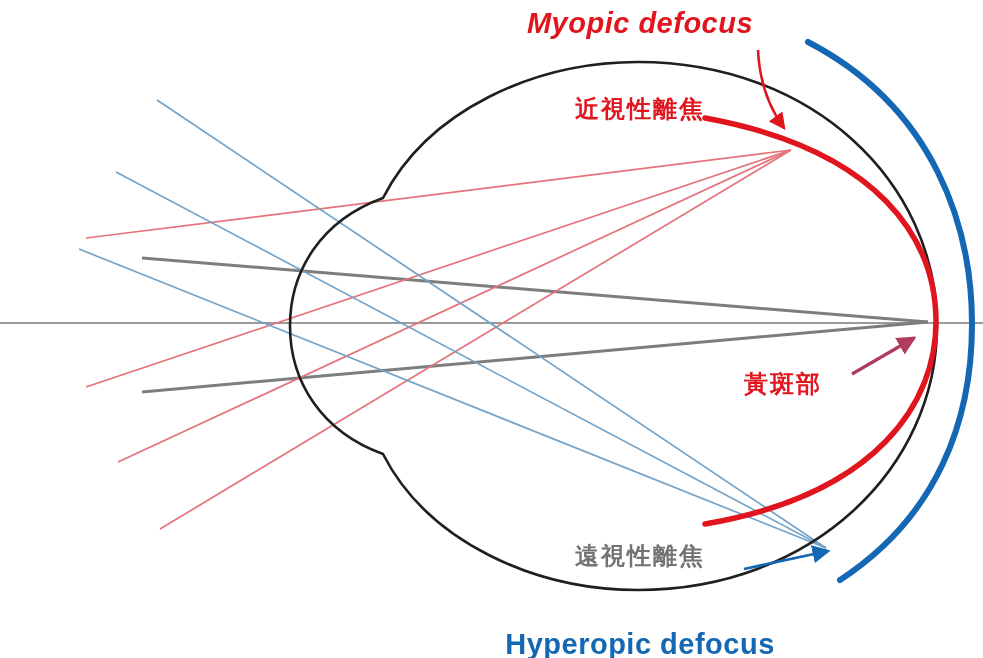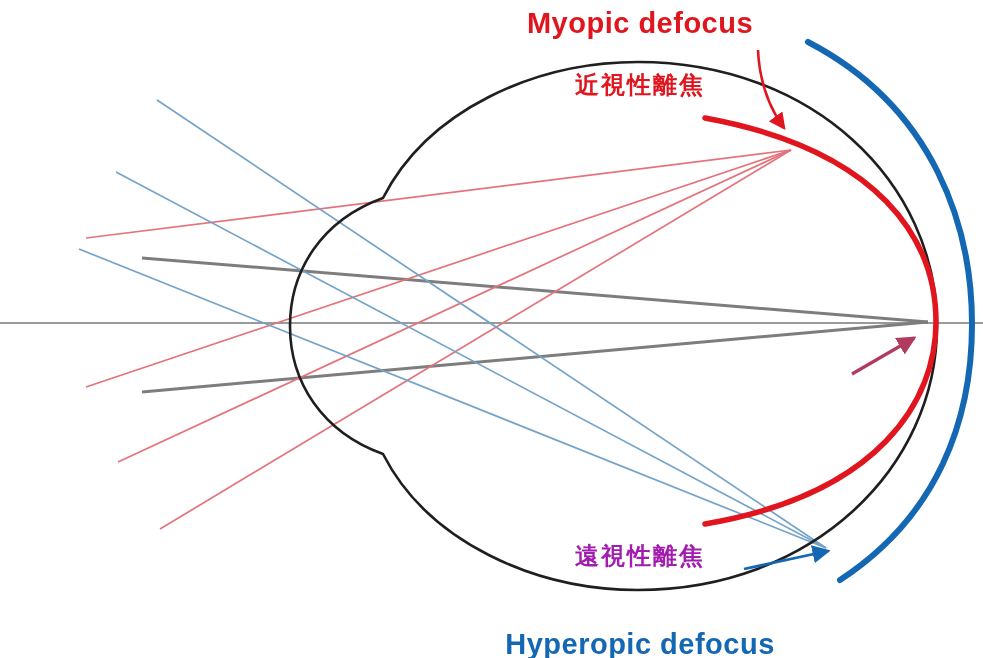--- a/index.html
+++ b/index.html
@@ -88,21 +88,22 @@
              C 935,108 972,228 972,324
              C 972,420 938,516 840,580" fill="none" stroke-width="6" stroke-linecap="round" stroke="#1467b3"></path>
 
     <path d="M 758,50 Q 760,95 784,128" fill="none" stroke-width="2.6" marker-end="url(#arrow-red)" stroke="#e0151e"></path>
 
     <line x1="852" y1="374" x2="914" y2="338" stroke-width="3.2" marker-end="url(#arrow-maroon)" stroke="#b13b5e"></line>
 
     <line x1="744" y1="569" x2="828" y2="551" stroke-width="2.8" marker-end="url(#arrow-blue)" stroke="#1467b3"></line>
   </svg>
 
-  <div class="lbl lbl-en lbl-myopic-en" style="color: rgb(224, 21, 30);">Myopic defocus</div>
+  <div class="lbl lbl-en lbl-myopic-en" style="color: rgb(224, 21, 30); font-style: italic;">Myopic defocus</div>
 
-  <div class="lbl lbl-zh lbl-myopic-zh" style="color: rgb(224, 21, 30);">近視性離焦</div>
+  <div class="lbl lbl-zh lbl-myopic-zh" style="color: rgb(224, 21, 30); margin-top: 24px;">近視性離焦</div>
 
+  <div class="lbl lbl-zh lbl-macula-zh" style="color: rgb(224, 21, 30);">黃斑部</div>
 
-  <div class="lbl lbl-zh lbl-hyperopic-zh" style="color: #a21caf;">遠視性離焦</div>
+  <div class="lbl lbl-zh lbl-hyperopic-zh" style="color: #737373;">遠視性離焦</div>
 
   <div class="lbl lbl-en lbl-hyperopic-en" style="color: rgb(20, 103, 179); margin-top: 32px;">Hyperopic defocus</div>
 </div>
 
 </body></html>

